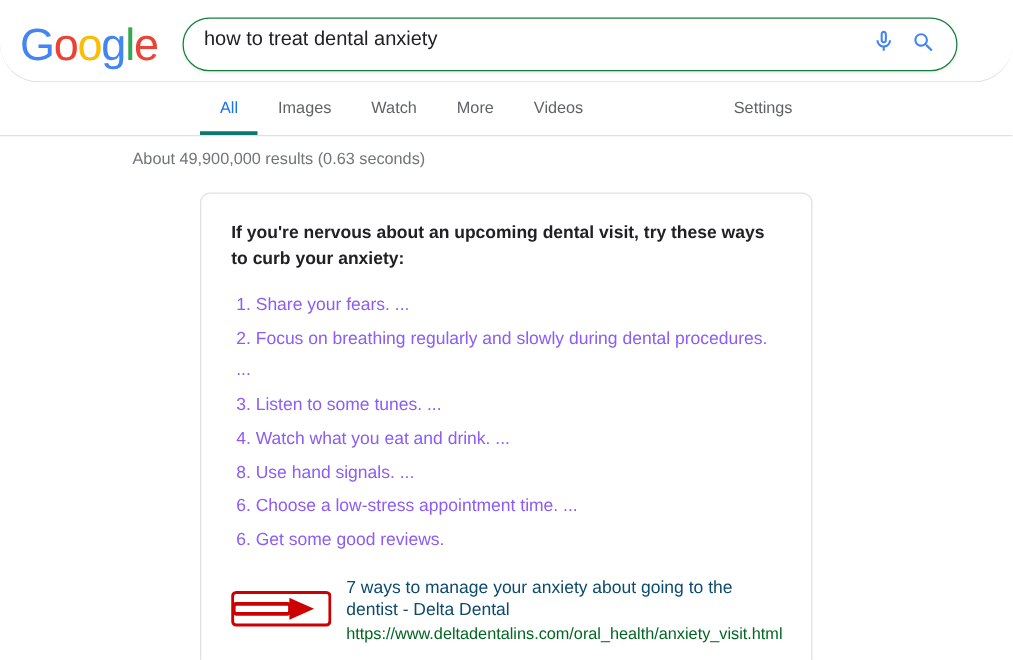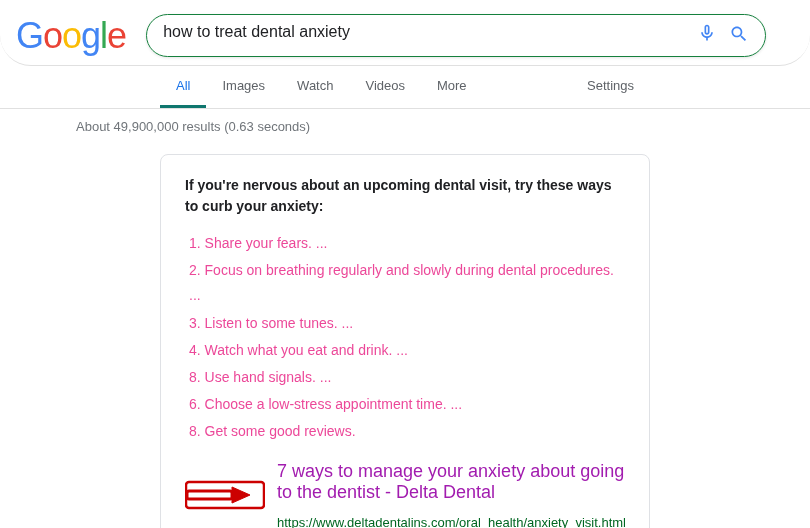--- a/index.html
+++ b/index.html
@@ -104,21 +104,21 @@
     }
 
     .nav-right {
       margin-left: auto;
       display: flex;
       gap: 4px;
     }
 
     
     .results-info {
-      padding: 10px 76px;
+      padding: 10px 106px;
       font-size: 13px;
       color: #70757a;
     }
 
     
     .main-content {
       padding: 10px 160px;
     }
 
     
@@ -133,21 +133,21 @@
     .snippet-intro {
       font-size: 14px;
       color: #202124;
       font-weight: bold;
       margin-bottom: 14px;
       line-height: 1.5;
     }
 
     .snippet-list {
       font-size: 14px;
-      color: #ec4899;
+      color: #8b5cf6;
       line-height: 1.8;
       padding-left: 4px;
       list-style: none;
     }
 
     .snippet-list li {
       margin-bottom: 2px;
     }
 
     .snippet-link-section {
@@ -162,30 +162,30 @@
       align-items: center;
     }
 
     
     .arrow-svg {
       width: 80px;
       height: 36px;
     }
 
     .snippet-link-text a {
-      font-size: 18px;
-      color: #a21caf;
+      font-size: 14px;
+      color: #0c4a6e;
       text-decoration: none;
     }
 
     .snippet-url {
       font-size: 13px;
       color: #006621;
       display: block;
-      margin-top: 12px;
+      margin-top: 2px;
     }
   </style>
 </head>
 <body>
 
 <div class="header">
   <div class="logo">
     <span class="logo-text">
       <span class="logo-g">G</span><span class="logo-o1">o</span><span class="logo-o2">o</span><span class="logo-g2">g</span><span class="logo-l">l</span><span class="logo-e">e</span>
     </span>
@@ -204,42 +204,42 @@
         </svg>
       </button>
     </div>
   </div>
 </div>
 
 <nav class="nav-tabs">
   <a class="nav-tab active">All</a>
   <a class="nav-tab">Images</a>
   <a class="nav-tab">Watch</a>
+  <a class="nav-tab">More</a>
   <a class="nav-tab">Videos</a>
-  <a class="nav-tab">More</a>
   <div class="nav-right">
     <a class="nav-tab">Settings</a>
   </div>
 </nav>
 
 <div class="results-info">
   <span>About 49,900,000 results (0.63 seconds)</span>
 </div>
 
 <div class="main-content">
   <div class="featured-snippet">
     <p class="snippet-intro">If you're nervous about an upcoming dental visit, try these ways to curb your anxiety:</p>
     <ol class="snippet-list">
       <li>1. Share your fears. ...</li>
       <li>2. Focus on breathing regularly and slowly during dental procedures. ...</li>
       <li>3. Listen to some tunes. ...</li>
       <li>4. Watch what you eat and drink. ...</li>
       <li>8. Use hand signals. ...</li>
       <li>6. Choose a low-stress appointment time. ...</li>
-      <li>8. Get some good reviews.</li>
+      <li>6. Get some good reviews.</li>
     </ol>
 
     <div class="snippet-link-section">
       <div class="arrow-indicator">
         <svg class="arrow-svg" viewBox="0 0 80 36">
 
           <rect x="2" y="14" width="45" height="8" rx="2" fill="none" stroke="#CC0000" stroke-width="3"></rect>
           <rect x="2" y="14" width="45" height="8" rx="2" fill="white" opacity="0.0"></rect>
 
           <polygon points="47,10 65,18 47,26" fill="#CC0000" stroke="#CC0000" stroke-width="1"></polygon>

